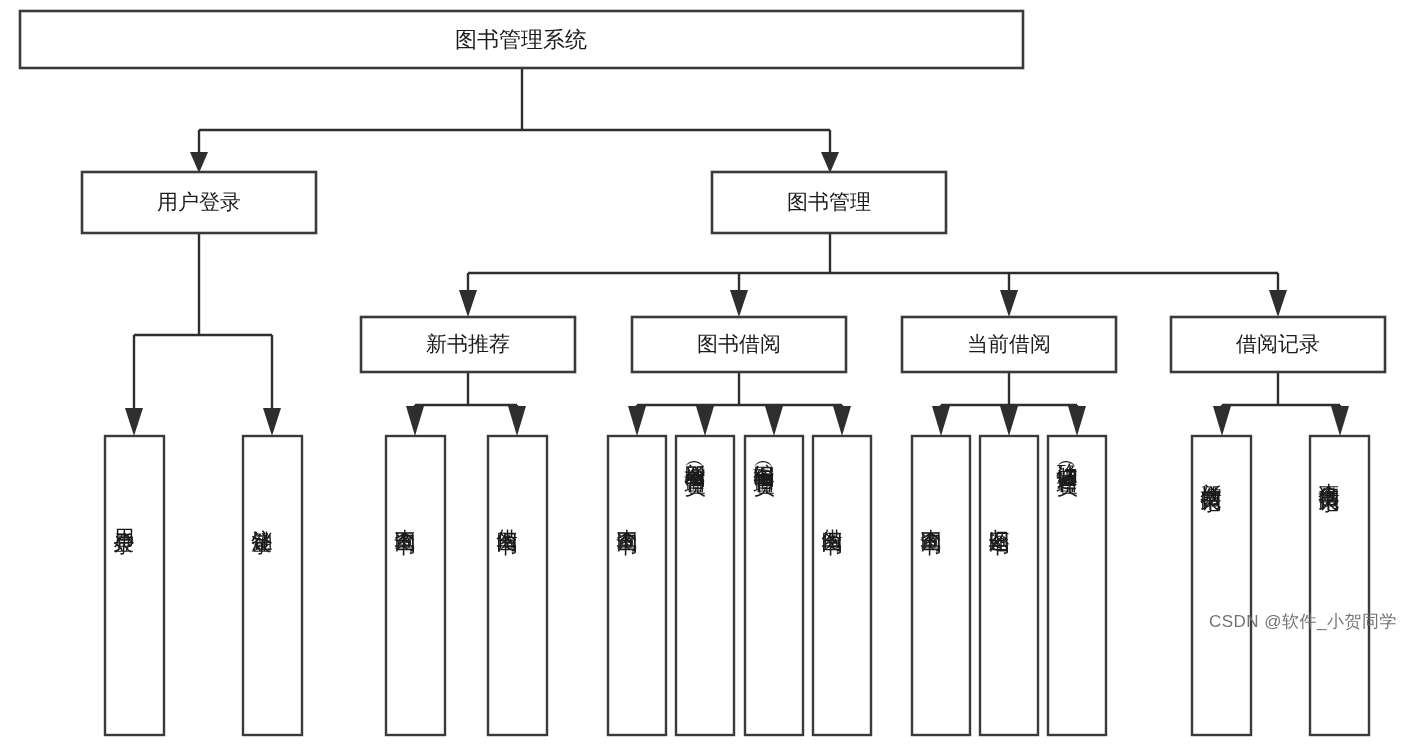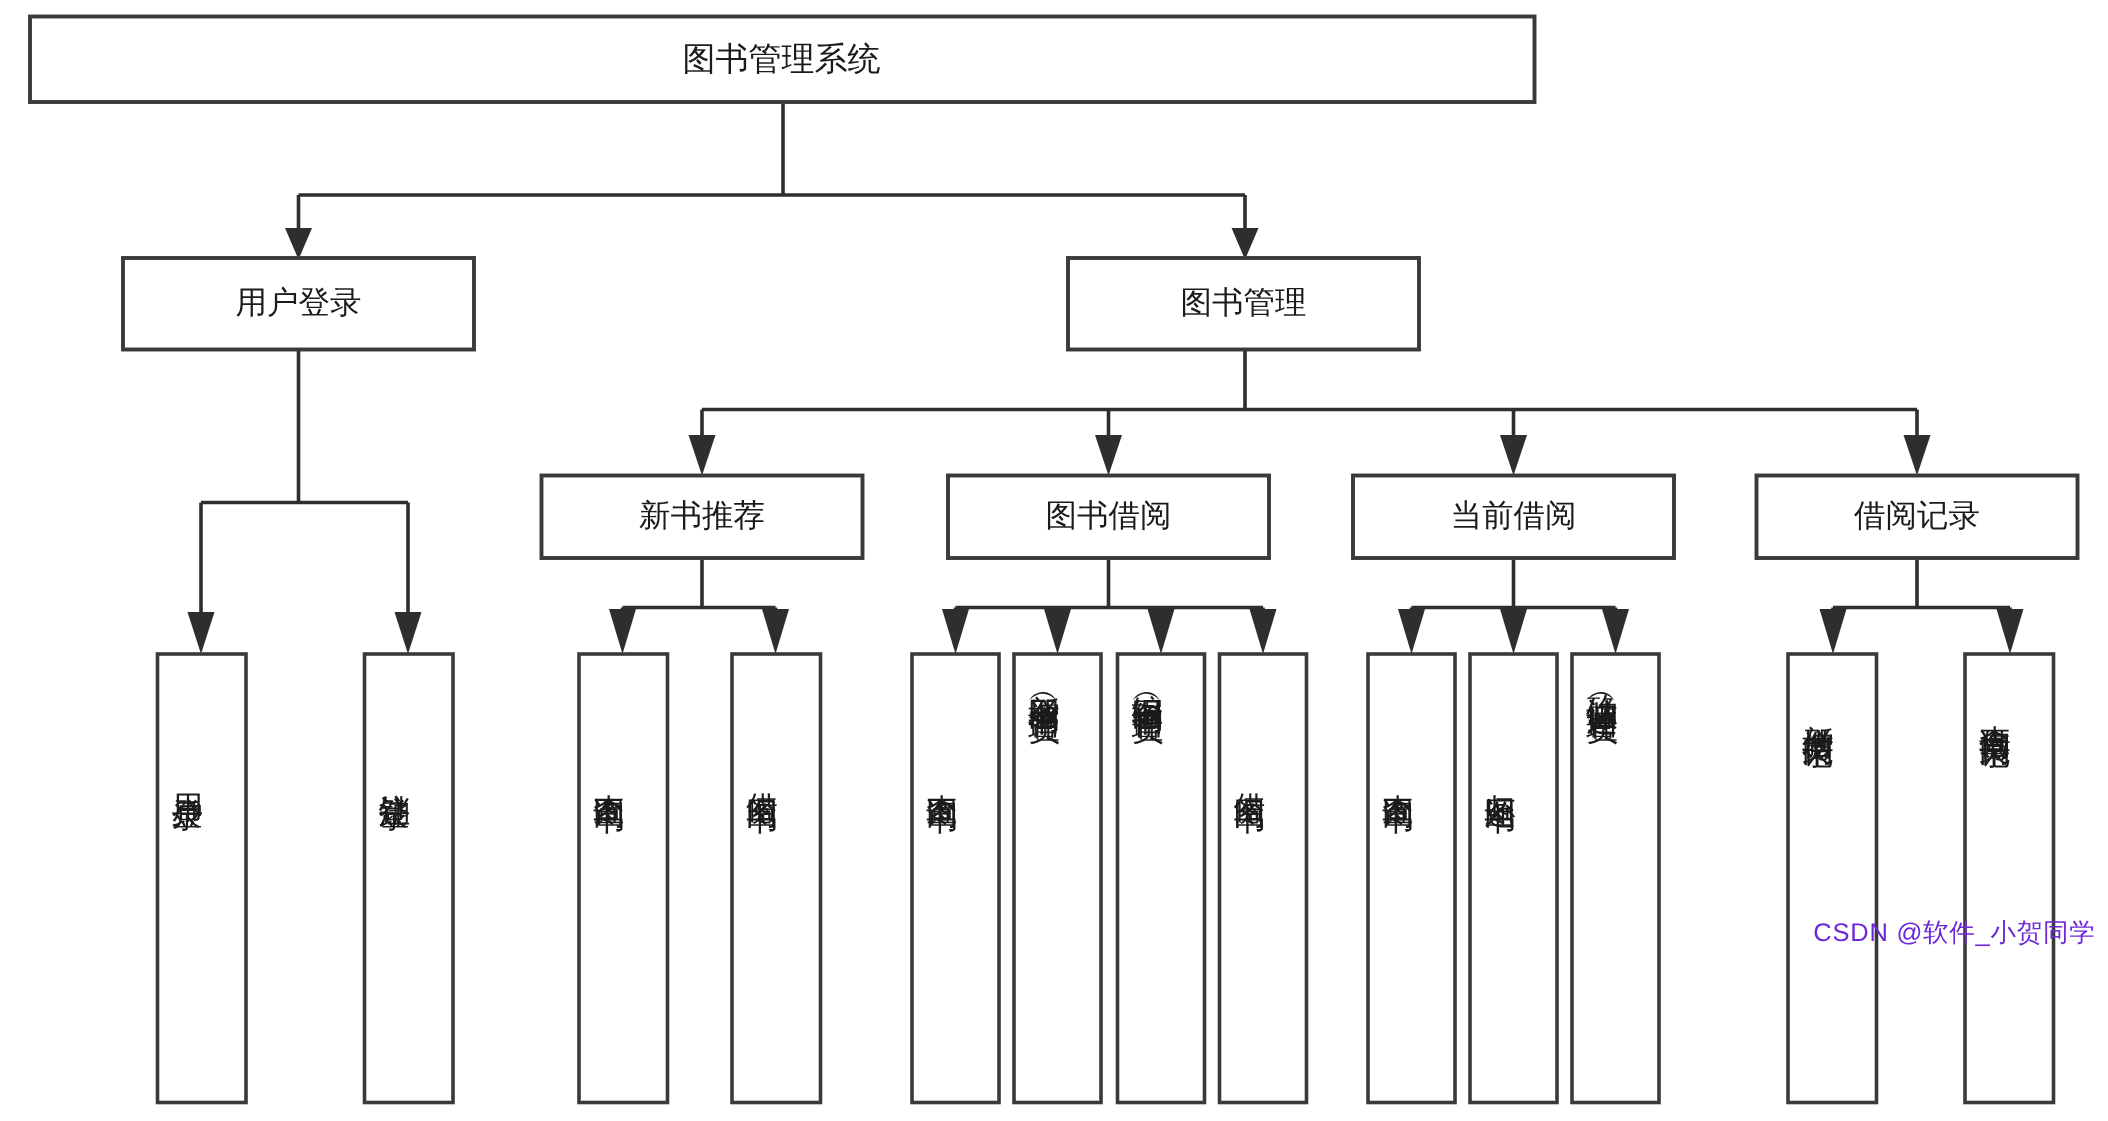--- a/index.html
+++ b/index.html
@@ -70,21 +70,21 @@
     white-space: nowrap;
     text-align: start;
     pointer-events: none;
   }
   #watermark {
     position: absolute;
     right: 8px;
     bottom: 6px;
     font-family: "Liberation Sans", "DejaVu Sans", sans-serif;
     font-size: 17px;
-    color: #6d28d9;
+    color: #737373;
     letter-spacing: 0.5px;
     white-space: nowrap;
     user-select: none;
   }
 </style>
 </head>
 <body>
 
 <div id="diagram-root">
 

